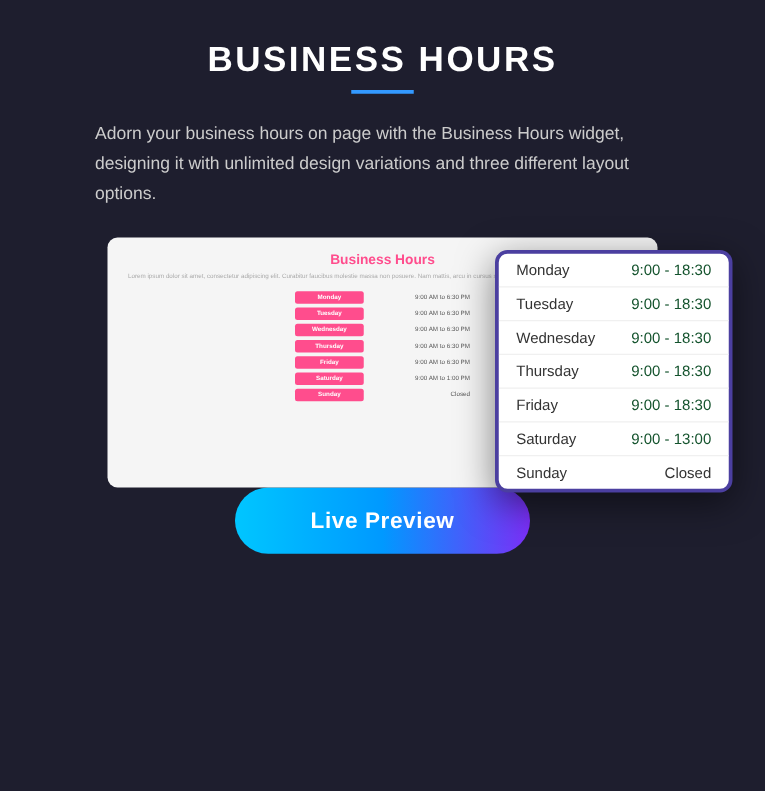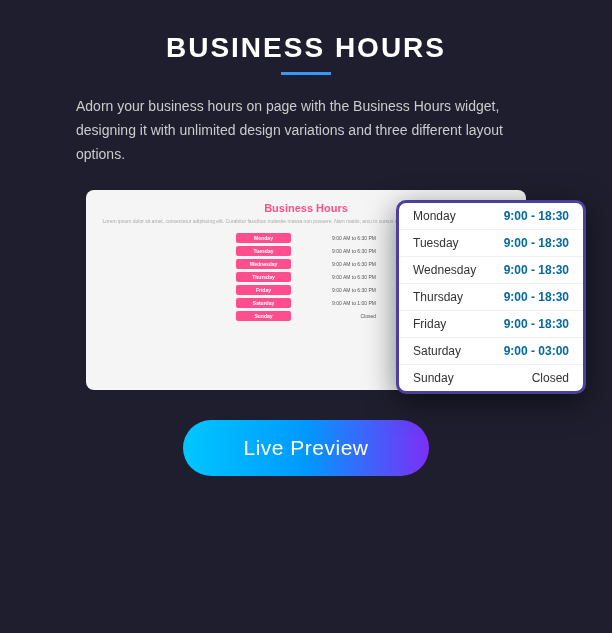--- a/index.html
+++ b/index.html
@@ -135,35 +135,34 @@
     .hours-widget-row:last-child {
       border-bottom: none;
     }
 
     .hours-widget-day {
       color: #333333;
       font-weight: 500;
     }
 
     .hours-widget-time {
-      color: #0369a1;
-      font-weight: 700;
+      color: #14532d;
+      font-weight: 400;
     }
 
     .hours-widget-closed {
       color: #333333;
       font-weight: 400;
     }
 
     .live-preview-btn {
-      margin-top: 30px;
       background: linear-gradient(90deg, #00c6ff, #0099ff, #7b2ff7);
       color: #ffffff;
-      font-size: 21px;
-      font-weight: normal;
+      font-size: 18px;
+      font-weight: bold;
       border: none;
       border-radius: 50px;
       padding: 16px 60px;
       cursor: pointer;
       letter-spacing: 0.5px;
     }
 
     
     .person-svg {
       width: 80px;
@@ -255,21 +254,21 @@
       <div class="hours-widget-row">
         <span class="hours-widget-day">Thursday</span>
         <span class="hours-widget-time">9:00 - 18:30</span>
       </div>
       <div class="hours-widget-row">
         <span class="hours-widget-day">Friday</span>
         <span class="hours-widget-time">9:00 - 18:30</span>
       </div>
       <div class="hours-widget-row">
         <span class="hours-widget-day">Saturday</span>
-        <span class="hours-widget-time">9:00 - 03:00</span>
+        <span class="hours-widget-time">9:00 - 13:00</span>
       </div>
       <div class="hours-widget-row">
         <span class="hours-widget-day">Sunday</span>
         <span class="hours-widget-closed">Closed</span>
       </div>
     </div>
 </div>
 
 <button class="live-preview-btn">Live Preview</button>
 

